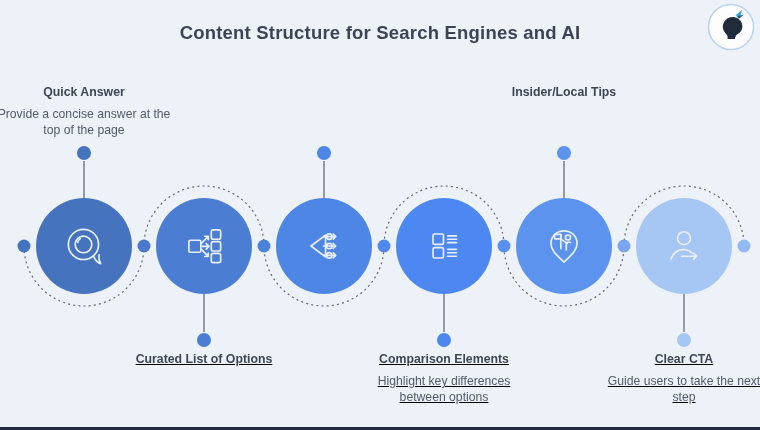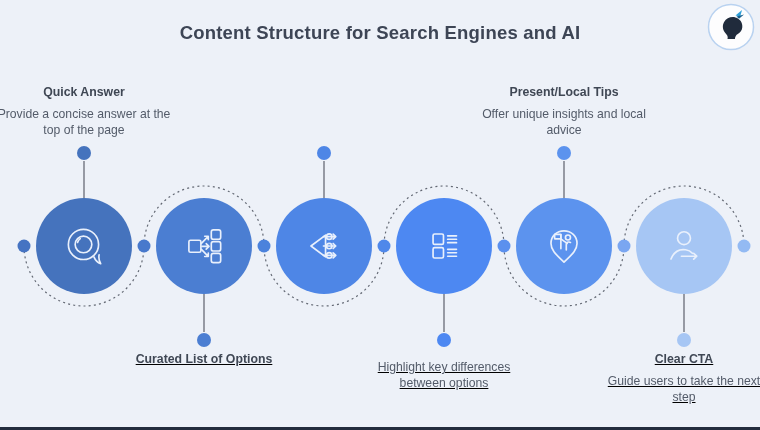--- a/index.html
+++ b/index.html
@@ -120,27 +120,27 @@
       <path d="M11.5 36.5 C14.5 29 20 26.8 25.5 27.6 C28.3 28 30.5 29.2 32 31"></path>
       <path d="M21.5 33.8 H36 M33.3 31 L36.2 33.8 L33.3 36.6"></path>
     </svg>
   </div>
 
   <div class="step-label label-top" style="left:-4px">
     <div class="t">Quick Answer</div>
     <div class="d">Provide a concise answer at the top of the page</div>
   </div>
   <div class="step-label label-top" style="left:476px">
-    <div class="t">Present/Local Tips</div>
-    <div class="d">Offer unique insights and local advice</div>
+    <div class="t">Insider/Local Tips</div>
   </div>
   <div class="step-label label-bottom" style="left:123px">
     <div class="t">Curated List of Options</div>
   </div>
   <div class="step-label label-bottom" style="left:363px">
+    <div class="t">Comparison Elements</div>
     <div class="d">Highlight key differences between options</div>
   </div>
   <div class="step-label label-bottom" style="left:603px">
     <div class="t">Clear CTA</div>
     <div class="d">Guide users to take the next step</div>
   </div>
 
   <div class="bottom-bar"></div>
 </div>
 

